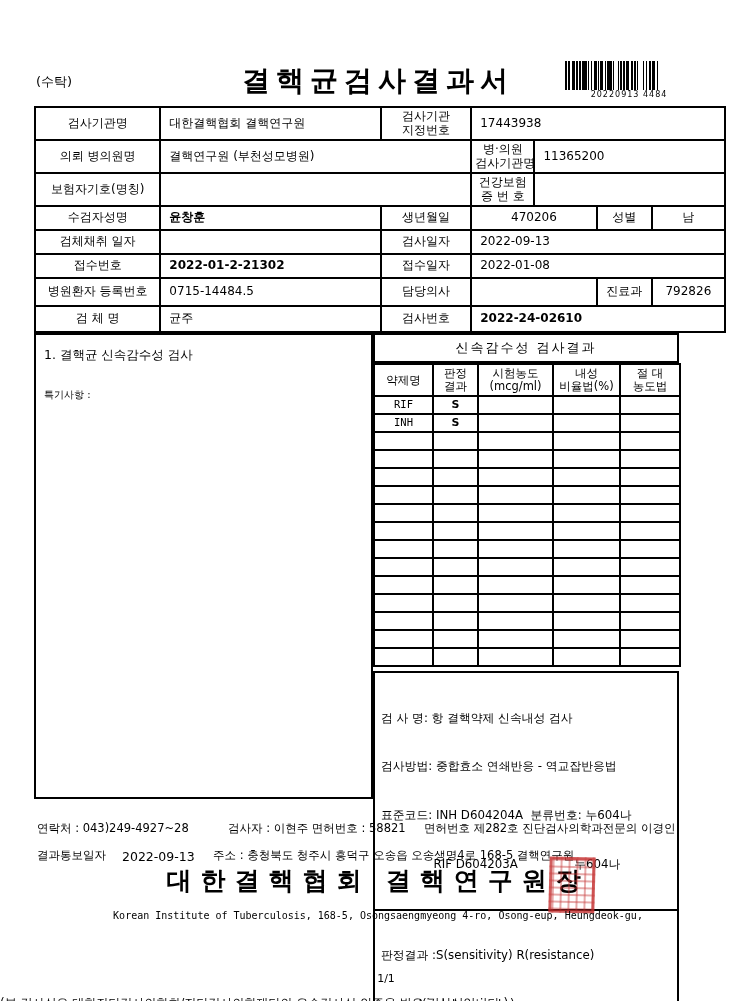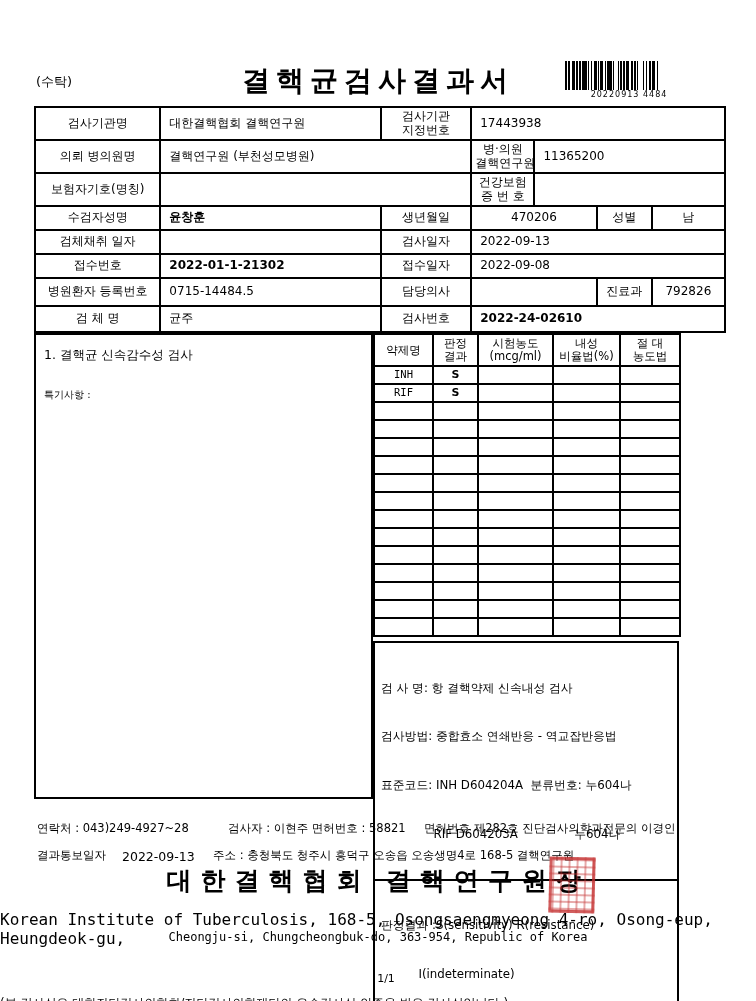--- a/index.html
+++ b/index.html
@@ -62,22 +62,22 @@
   .f-address{position:absolute;left:213px;top:0;text-align:right;}
   .org-title{position:absolute;top:864px;left:0;width:100%;text-align:center;
              font-family:"Liberation Serif","DejaVu Serif",serif;
              font-size:25px;font-weight:bold;letter-spacing:9px;}
   .seal{position:absolute;left:549px;top:857px;width:46px;height:56px;
         border:3px solid rgba(195,45,45,.85);box-sizing:border-box;transform:rotate(1.5deg);
         background:
           repeating-linear-gradient(0deg, rgba(195,45,45,.45) 0 2px, transparent 2px 7px),
           repeating-linear-gradient(90deg, rgba(195,45,45,.45) 0 2px, transparent 2px 8px);
         opacity:.9;}
-  .eng1{position:absolute;top:910px;left:0;width:100%;text-align:left;
-        font-family:"DejaVu Sans Mono","Liberation Mono",monospace;font-size:16px;}
+  .eng1{position:absolute;top:910px;left:0;width:100%;text-align:center;
+        font-family:"DejaVu Sans Mono","Liberation Mono",monospace;font-size:10px;}
   .eng2{position:absolute;top:930px;left:0;width:100%;text-align:center;
         font-family:"DejaVu Sans Mono","Liberation Mono",monospace;font-size:12px;}
   .cert-note{position:absolute;top:995px;left:0;width:100%;text-align:left;font-size:12px;}
   .page-num{position:absolute;top:972px;left:8px;width:100%;text-align:center;font-size:11px;}
 </style>
 </head>
 <body>
 
 <div class="page">
 
@@ -154,21 +154,21 @@
     <tbody>
         <tr class="r-tall">
       <td class="lbl">검사기관명</td>
       <td class="val">대한결핵협회 결핵연구원</td>
       <td class="lbl">검사기관 지정번호</td>
       <td class="val" colspan="4">17443938</td>
     </tr>
     <tr class="r-tall">
       <td class="lbl">의뢰 병의원명</td>
       <td class="val" colspan="2">결핵연구원 (부천성모병원)</td>
-      <td class="lbl">병·의원 결핵연구원</td>
+      <td class="lbl">병·의원 검사기관명</td>
       <td class="val" colspan="3">11365200</td>
     </tr>
     <tr class="r-tall">
       <td class="lbl">보험자기호(명칭)</td>
       <td class="val" colspan="2"></td>
       <td class="lbl">건강보험 증 번 호</td>
       <td class="val" colspan="3"></td>
     </tr>
     <tr class="r-short">
       <td class="lbl">수검자성명</td>
@@ -179,23 +179,23 @@
       <td class="ctr">남</td>
     </tr>
     <tr class="r-short">
       <td class="lbl">검체채취 일자</td>
       <td class="val"></td>
       <td class="lbl">검사일자</td>
       <td class="val" colspan="4">2022-09-13</td>
     </tr>
     <tr class="r-short">
       <td class="lbl">접수번호</td>
-      <td class="val b">2022-01-1-21302</td>
+      <td class="val b">2022-01-2-21302</td>
       <td class="lbl">접수일자</td>
-      <td class="val" colspan="4">2022-09-08</td>
+      <td class="val" colspan="4">2022-01-08</td>
     </tr>
     <tr class="r-med">
       <td class="lbl">병원환자 등록번호</td>
       <td class="val">0715-14484.5</td>
       <td class="lbl">담당의사</td>
       <td colspan="2"></td>
       <td class="lbl">진료과</td>
       <td class="ctr">792826</td>
     </tr>
     <tr class="r-med2">
@@ -206,20 +206,21 @@
     </tr>
   </tbody>
     </table>
 
   <div class="left-box">
     <div class="heading">1. 결핵균 신속감수성 검사</div>
     <div class="notes">특기사항 :</div>
   </div>
 
   <div class="right-panel">
+    <div class="sus-header">신속감수성 검사결과</div>
     <table class="sus-table">
       <colgroup>
         <col style="width:59px">
           <col style="width:45px">
           <col style="width:75px">
         <col style="width:67px">
           <col style="width:60px">
       </colgroup>
       <thead>
         <tr>
@@ -229,28 +230,28 @@
           <th>시험농도
 (mcg/ml)</th>
           <th>내성
 비율법(%)</th>
           <th>절  대
 농도법</th>
         </tr>
       </thead>
       <tbody>
           <tr>
+            <td class="drugname">RIF</td>
+            <td class="res">S</td>
+            <td></td>
+            <td></td>
+            <td></td>
+          </tr>
+          <tr>
             <td class="drugname">INH</td>
-            <td class="res">S</td>
-            <td></td>
-            <td></td>
-            <td></td>
-          </tr>
-          <tr>
-            <td class="drugname">RIF</td>
             <td class="res">S</td>
             <td></td>
             <td></td>
             <td></td>
           </tr>
           <tr>
             <td class="drugname"></td>
             <td class="res"></td>
             <td></td>
             <td></td>
@@ -365,16 +366,15 @@
     <span class="f-license">면허번호 제282호 진단검사의학과전문의 이경인</span>
   </div>
   <div class="f-line2">
     <span class="f-reportdate-label">결과통보일자</span>
     <span class="f-reportdate">2022-09-13</span>
     <span class="f-address">주소 : 충청북도 청주시 흥덕구 오송읍 오송생명4로 168-5 결핵연구원</span>
   </div>
   <div class="org-title">대한결핵협회  결핵연구원장</div>
   <div class="seal"></div>
   <div class="eng1">Korean Institute of Tuberculosis, 168-5, Osongsaengmyeong 4-ro, Osong-eup, Heungdeok-gu,</div>
-  <div class="eng2">Cheongju-si, Chungcheongbuk-do, 363-954, Republic of Korea</div>
   <div class="cert-note">(본 검사실은 대한진단검사의학회/진단검사의학재단의 우수검사실 인증을 받은 검사실입니다.)</div>
   <div class="page-num">1/1</div>
 </div>
 
 </body></html>

